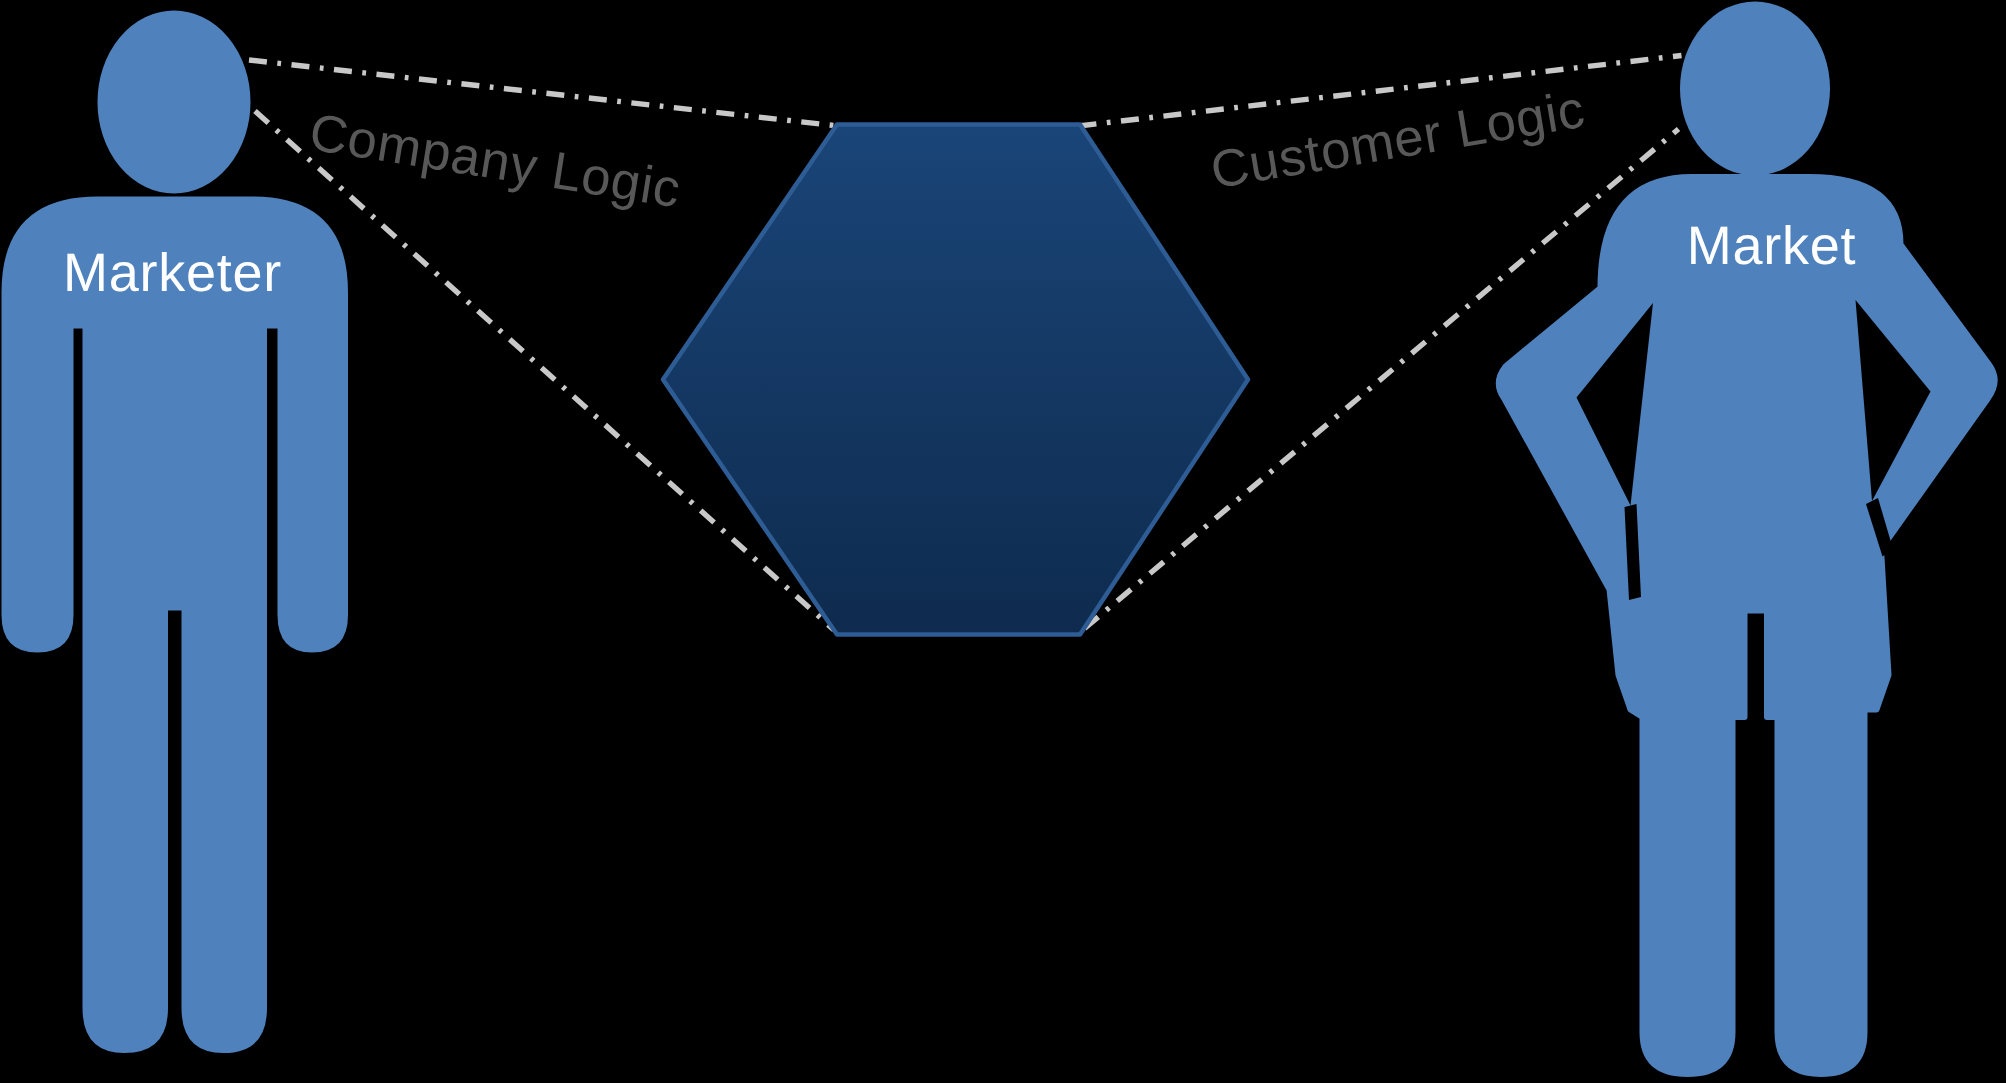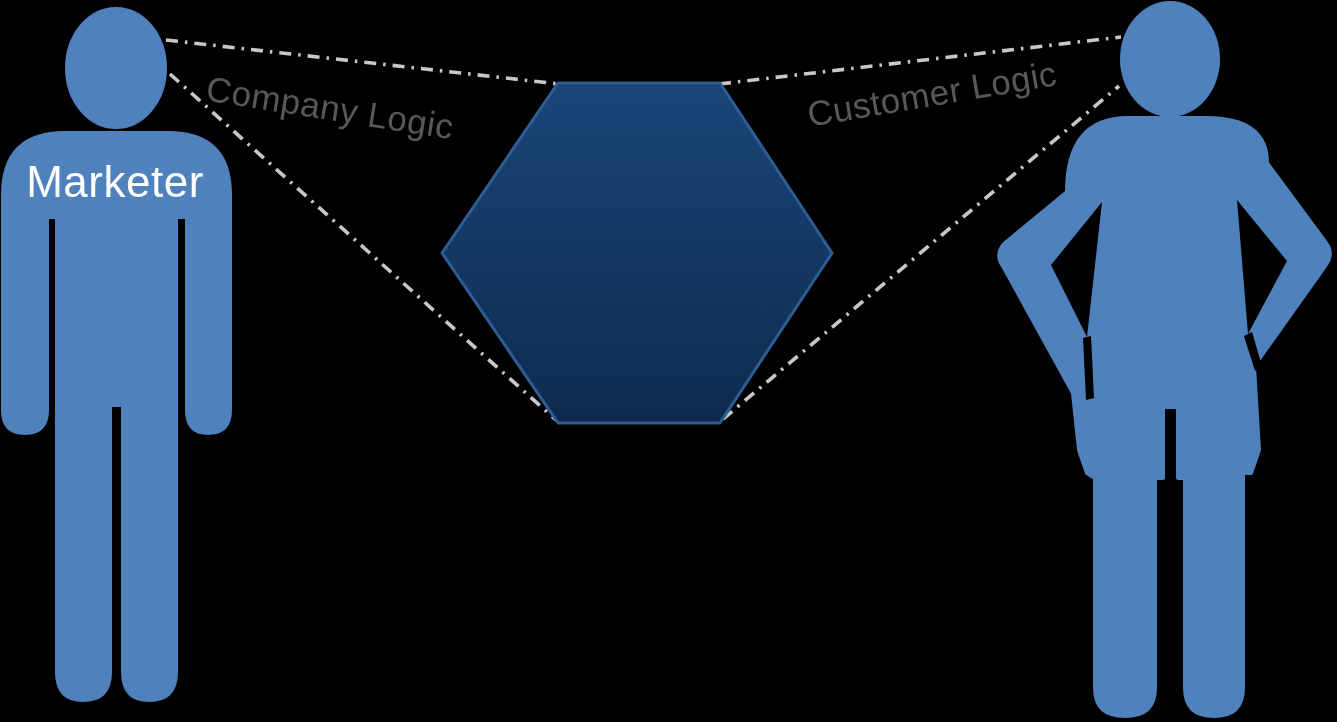--- a/index.html
+++ b/index.html
@@ -23,21 +23,21 @@
     height: 722px;
     display: block;
   }
   .lbl {
     position: absolute;
     text-align: center;
     user-select: none;
   }
   .figure-label {
     color: var(--figure-label, #FFFFFF);
-    font-size: 44px;
+    font-size: 36px;
     line-height: 52px;
     font-weight: 400;
     letter-spacing: 0.5px;
   }
   .marketer-label {
     left: 0px;
     top: 156px;
     width: 230px;
   }
   .market-label {
@@ -131,19 +131,20 @@
         <polygon points="1102,202 1051,265 1087,337"></polygon>
         <polygon points="1083,338 1091,336 1094,398 1086,400"></polygon>
         <polygon points="1237,200 1287,261 1248,334"></polygon>
         <polygon points="1244,336 1252,332 1262,366 1255,371"></polygon>
       </g>
     </g>
   </svg>
 
   <div class="lbl figure-label marketer-label">Marketer</div>
 
+  <div class="lbl figure-label market-label">Market</div>
 
 
   <div class="lbl logic-label company-logic">Company Logic</div>
 
   <div class="lbl logic-label customer-logic">Customer Logic</div>
 
 </div>
 
 </body></html>

